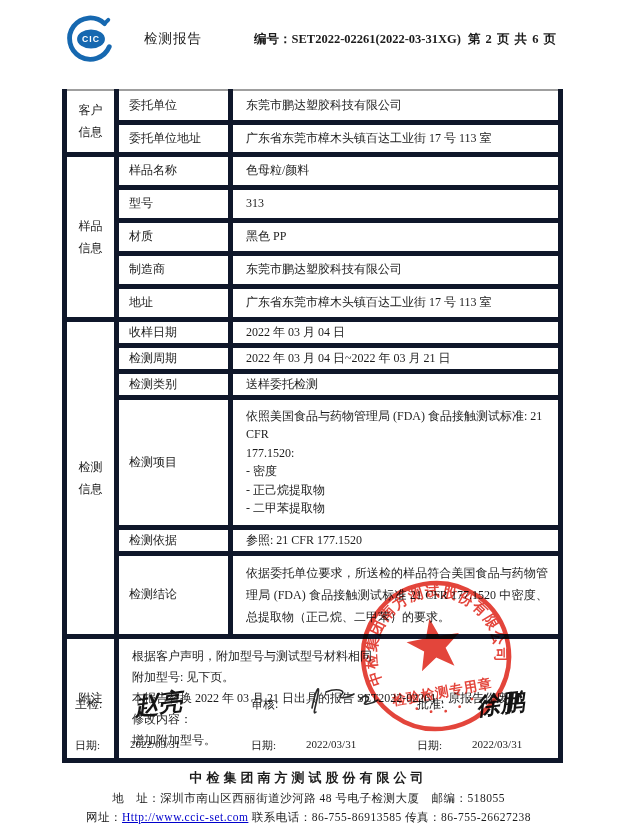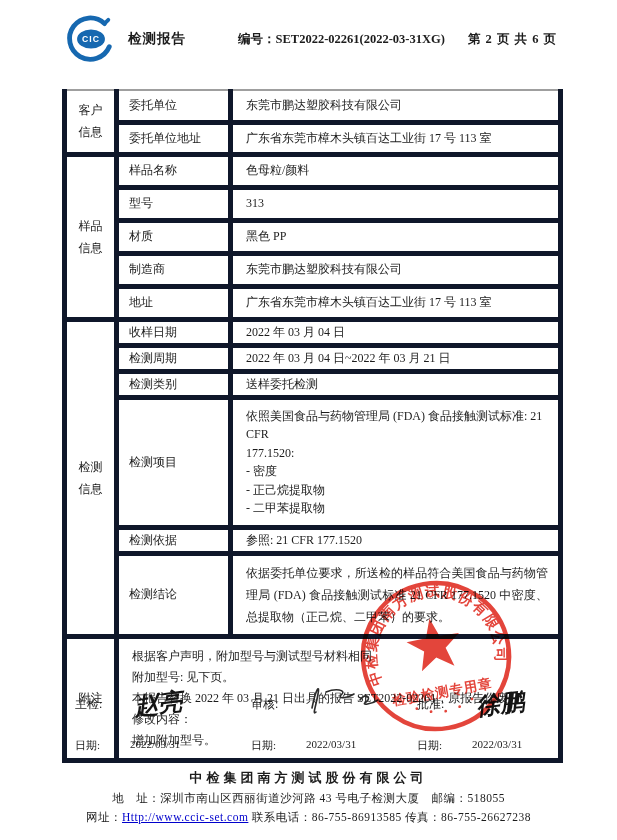--- a/index.html
+++ b/index.html
@@ -11,21 +11,21 @@
     color: #1c1c1c;
     overflow: hidden;
   }
 
   
   .header {
     position: absolute; left: 62px; top: 12px; width: 495px; height: 54px;
     display: flex; align-items: center;
   }
   .logo-wrap { width: 58px; height: 50px; flex: 0 0 auto; }
-  .report-title { font-size: 13.5px; font-weight: bold; margin-left: 8px; letter-spacing: 1px; }
+  .report-title { font-size: 13.5px; font-weight: normal; margin-left: 24px; letter-spacing: 1px; }
   .report-no { font-size: 12.5px; font-weight: bold; margin-left: 52px; }
   .page-info { font-size: 12.5px; font-weight: bold; margin-left: auto; letter-spacing: 1px; }
 
   
   table.report {
     position: absolute; left: 62px; top: 89px; width: 496px;
     border-collapse: collapse; table-layout: fixed;
     font-size: 12px;
   }
   table.report { border: 2px solid #9f9f9f; }
@@ -232,20 +232,20 @@
           <circle cx="65.5" cy="134" r="1.4"></circle>
         <circle cx="52" cy="128.5" r="1.4"></circle>
       </g>
     </g>
   </svg>
 </div>
 
 <div class="footer">
   <div class="footer-company">中检集团南方测试股份有限公司</div>
   <div class="footer-line">
-    <span>地　址：深圳市南山区西丽街道沙河路 43 号电子检测大厦　邮编：518055</span>
+    <span>地　址：深圳市南山区西丽街道沙河路 48 号电子检测大厦　邮编：518055</span>
   </div>
   <div class="footer-line">
     <span>网址：</span><a class="footer-link" href="#">Http://www.ccic-set.com</a>
     <span>联系电话：86-755-86913585</span>
     <span>传真：86-755-26627238</span>
   </div>
 </div>
 
 </body></html>

